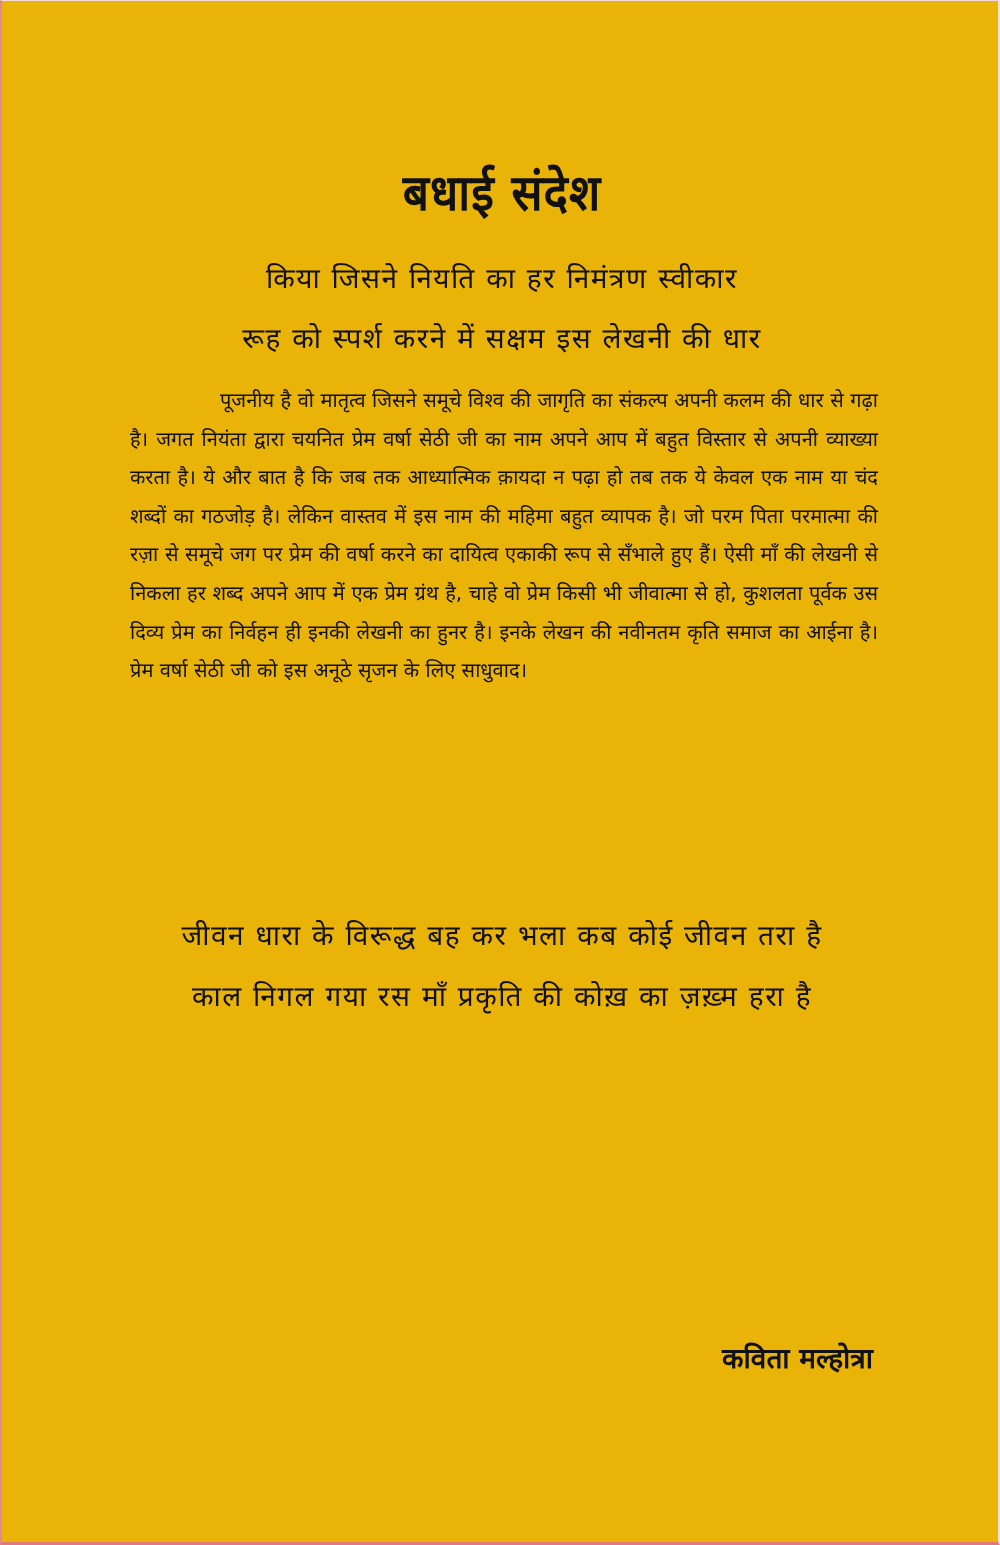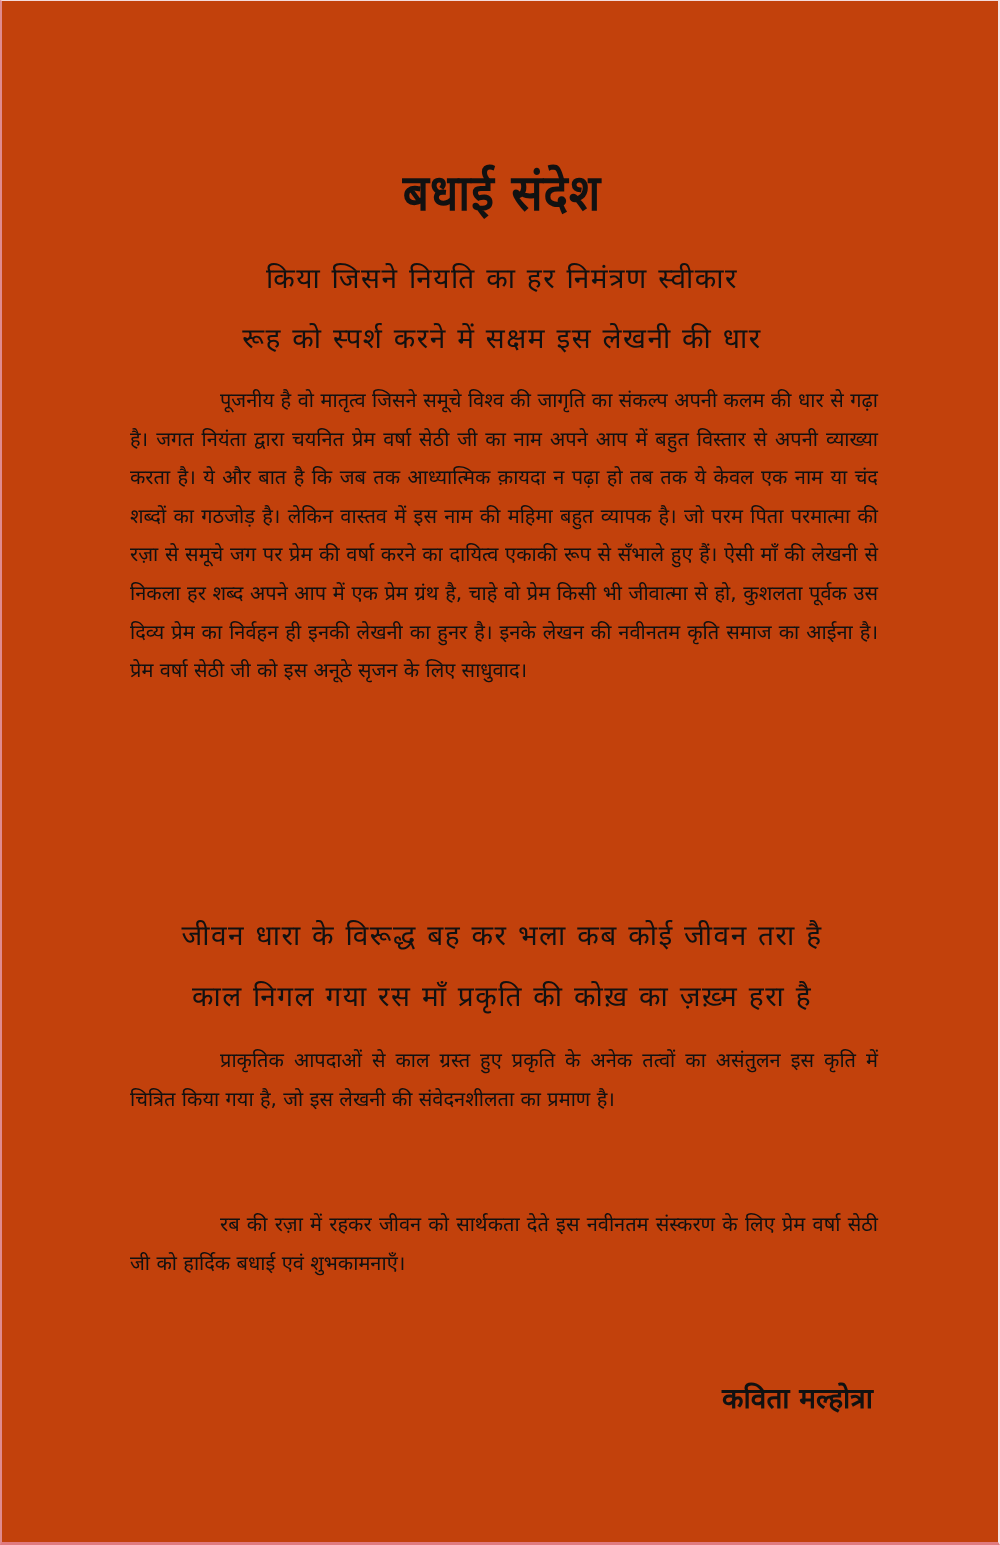--- a/index.html
+++ b/index.html
@@ -12,21 +12,21 @@
       height: 1545px;
       overflow: hidden;
       position: relative;
     }
     .page {
       position: absolute;
       left: 0; top: 0;
       width: 1000px;
       height: 1545px;
       box-sizing: border-box;
-      background: #c2410c;
+      background: #eab308;
       border-left: 2px solid #e08a8e;
       border-bottom: 3px solid #e07a80;
       border-top: 1px solid #f4dadb;
       border-right: 2px solid #f6e2e3;
       font-family: "DejaVu Sans", "Liberation Sans", sans-serif;
       color: #111111;
     }
     .title {
       position: absolute;
       top: 160px;
@@ -61,37 +61,34 @@
       display: inline-block;
       width: 90px;
     }
     .signature {
       position: absolute;
       top: 1338px;
       right: 125px;
       font-size: 28px;
       font-weight: bold;
       line-height: 40px;
-      margin-top: 40px;
     }
   </style>
 </head>
 <body>
 
 <div class="page">
 
   <div class="title">बधाई संदेश</div>
 
   <div class="couplet-line" style="top:258px;">किया जिसने नियति का हर निमंत्रण स्वीकार</div>
   <div class="couplet-line" style="top:318px;">रूह को स्पर्श करने में सक्षम इस लेखनी की धार</div>
 
   <div class="para" style="top:380px;"><span class="indent"></span><span>पूजनीय है वो मातृत्व जिसने समूचे विश्व की जागृति का संकल्प अपनी कलम की धार से गढ़ा है। जगत नियंता द्वारा चयनित प्रेम वर्षा सेठी जी का नाम अपने आप में बहुत विस्तार से अपनी व्याख्या करता है। ये और बात है कि जब तक आध्यात्मिक क़ायदा न पढ़ा हो तब तक ये केवल एक नाम या चंद शब्दों का गठजोड़ है। लेकिन वास्तव में इस नाम की महिमा बहुत व्यापक है। जो परम पिता परमात्मा की रज़ा से समूचे जग पर प्रेम की वर्षा करने का दायित्व एकाकी रूप से सँभाले हुए हैं। ऐसी माँ की लेखनी से निकला हर शब्द अपने आप में एक प्रेम ग्रंथ है, चाहे वो प्रेम किसी भी जीवात्मा से हो, कुशलता पूर्वक उस दिव्य प्रेम का निर्वहन ही इनकी लेखनी का हुनर है। इनके लेखन की नवीनतम कृति समाज का आईना है। प्रेम वर्षा सेठी जी को इस अनूठे सृजन के लिए साधुवाद।</span></div>
 
   <div class="couplet-line" style="top:915px;">जीवन धारा के विरूद्ध बह कर भला कब कोई जीवन तरा है</div>
   <div class="couplet-line" style="top:976px;">काल निगल गया रस माँ प्रकृति की कोख़ का ज़ख़्म हरा है</div>
 
-  <div class="para" style="top:1040px;"><span class="indent"></span><span>प्राकृतिक आपदाओं से काल ग्रस्त हुए प्रकृति के अनेक तत्वों का असंतुलन इस कृति में चित्रित किया गया है, जो इस लेखनी की संवेदनशीलता का प्रमाण है।</span></div>
 
-  <div class="para" style="top:1204px;"><span class="indent"></span><span>रब की रज़ा में रहकर जीवन को सार्थकता देते इस नवीनतम संस्करण के लिए प्रेम वर्षा सेठी जी को हार्दिक बधाई एवं शुभकामनाएँ।</span></div>
 
   <div class="signature">कविता मल्होत्रा</div>
 
 </div>
 
 </body></html>

